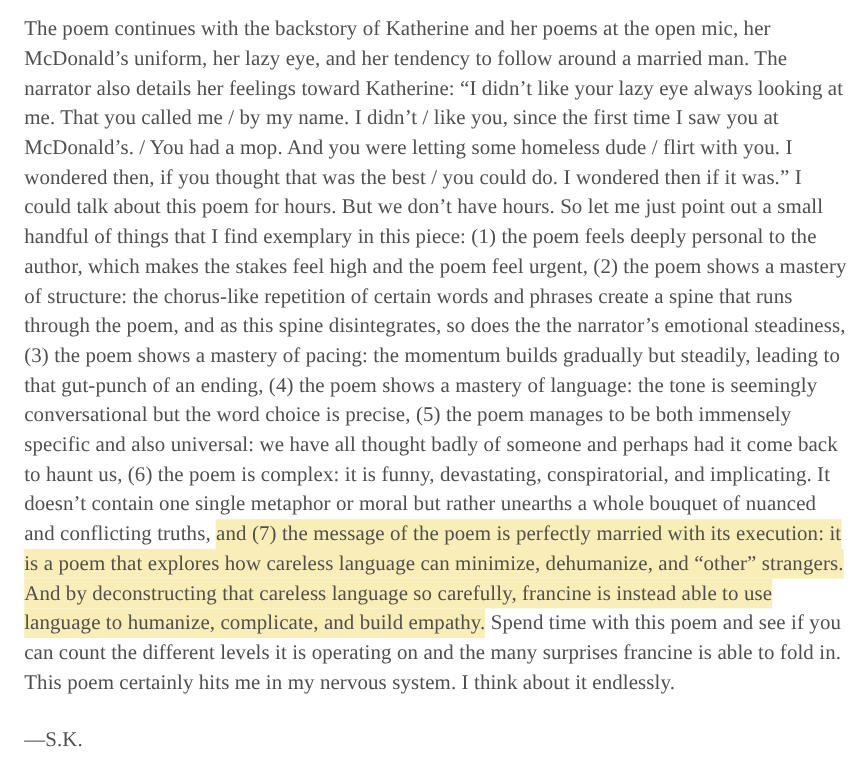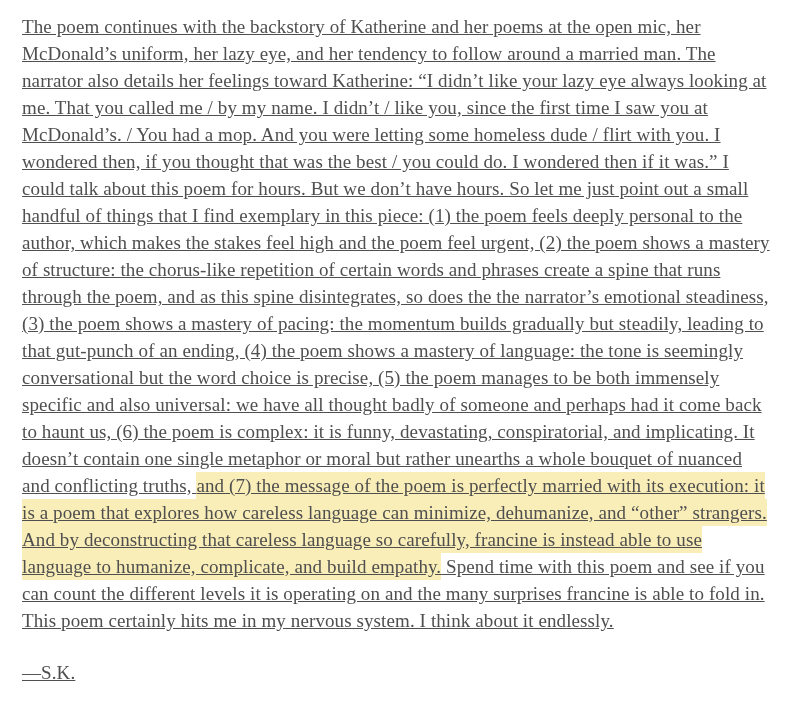--- a/index.html
+++ b/index.html
@@ -12,21 +12,20 @@
     height: 701px;
     overflow: hidden;
     font-family: "Liberation Serif", "DejaVu Serif", serif;
   }
   .page {
     box-sizing: border-box;
     width: 788px;
     height: 701px;
     padding: 13px 14px 0 22px;
     color: var(--text-color, #4f4f4f);
-    text-decoration: underline;
   }
   .para {
     margin: 0;
     font-size: 19px;
     line-height: 27px;
     letter-spacing: 0.1px;
     text-align: left;
   }
   .highlight {
     background: var(--highlight-color, #faeeb8);

